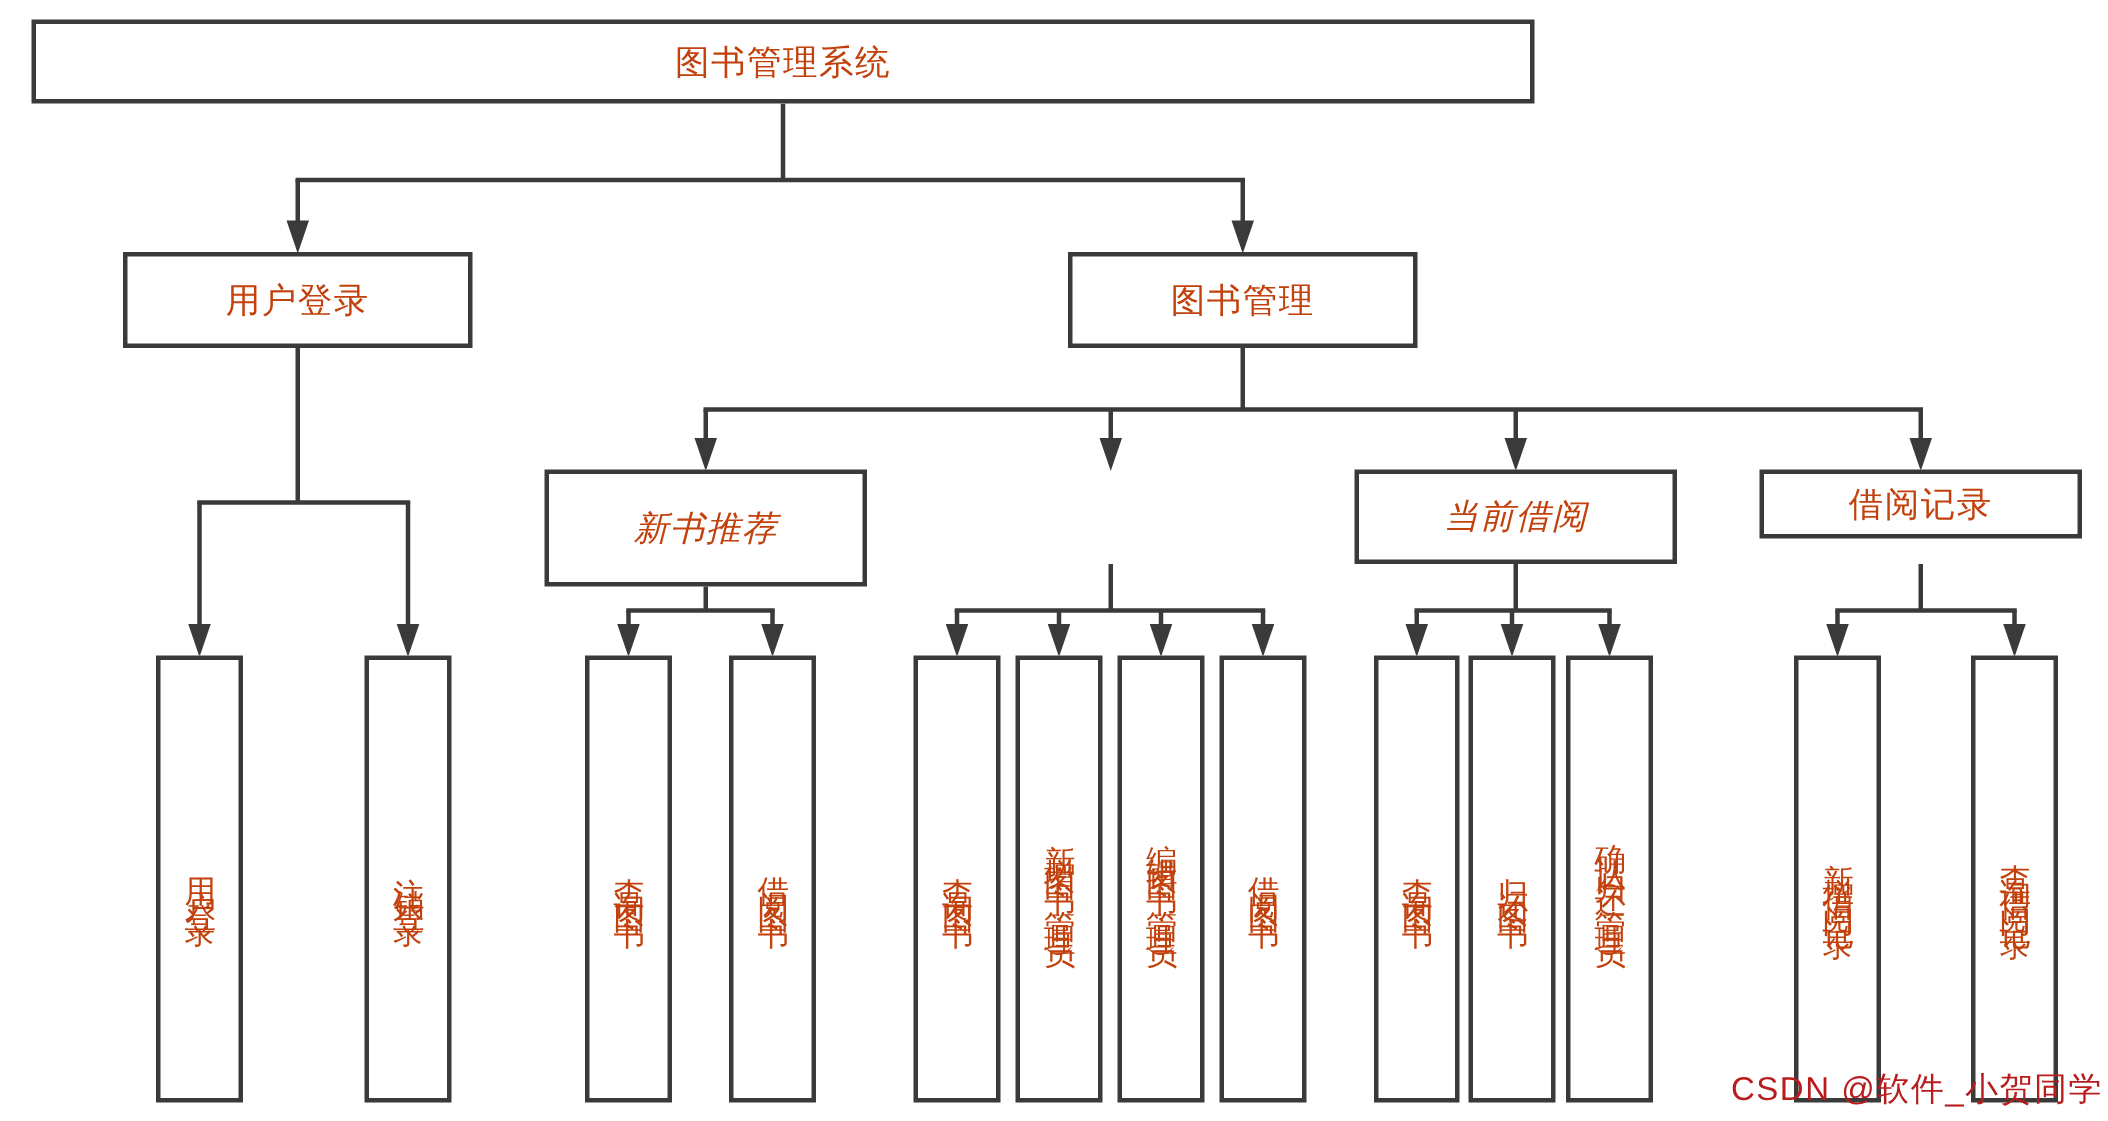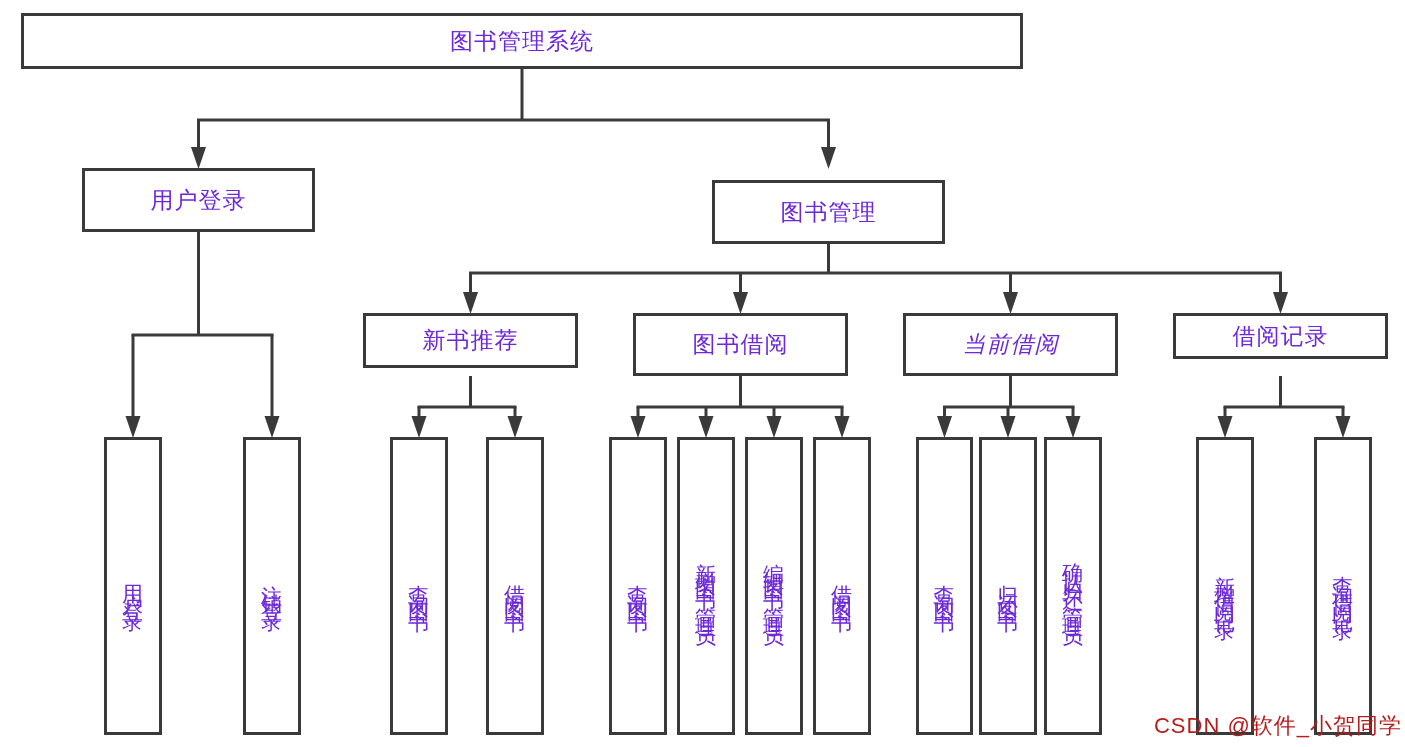--- a/index.html
+++ b/index.html
@@ -19,21 +19,21 @@
     position: absolute;
     left: 0;
     top: 0;
     z-index: 1;
   }
   .node {
     position: absolute;
     box-sizing: border-box;
     border: 3px solid #3a3a3a;
     background: #ffffff;
-    color: #6d28d9;
+    color: #c2410c;
     display: flex;
     align-items: center;
     justify-content: center;
     z-index: 2;
     text-align: center;
   }
   .node.horizontal {
     font-size: 23px;
     letter-spacing: 1px;
   }
@@ -114,28 +114,25 @@
       <line x1="1343" y1="407" x2="1343" y2="419" stroke="#3a3a3a" stroke-width="3"></line>
       <polygon points="1335.5,416 1350.5,416 1343,438" fill="#3a3a3a"></polygon>
     </svg>
   <div id="watermark">CSDN @软件_小贺同学</div>
 <div class="node horizontal" style="left: 21px; top: 13px; width: 1002px; height: 56px;">
       <span class="label">图书管理系统</span>
     </div>
     <div class="node horizontal" style="left: 82px; top: 168px; width: 233px; height: 64px;">
       <span class="label">用户登录</span>
     </div>
-    <div class="node horizontal" style="left: 712px; top: 180px; width: 233px; height: 64px;">
+    <div class="node horizontal" style="left: 712px; top: 168px; width: 233px; height: 64px;">
       <span class="label">图书管理</span>
     </div>
-    <div class="node horizontal" style="left: 363px; top: 313px; width: 215px; height: 55px;">
+    <div class="node horizontal" style="left: 363px; top: 313px; width: 215px; height: 78px; font-style: italic;">
       <span class="label">新书推荐</span>
-    </div>
-    <div class="node horizontal" style="left: 633px; top: 313px; width: 215px; height: 63px;">
-      <span class="label">图书借阅</span>
     </div>
     <div class="node horizontal" style="left: 903px; top: 313px; width: 215px; height: 63px; font-style: italic;">
       <span class="label">当前借阅</span>
     </div>
     <div class="node horizontal" style="left: 1173px; top: 313px; width: 215px; height: 46px;">
       <span class="label">借阅记录</span>
     </div>
     <div class="node vertical" style="left: 104px; top: 437px; width: 58px; height: 298px;">
       <span class="label">用户登录</span>
     </div>

